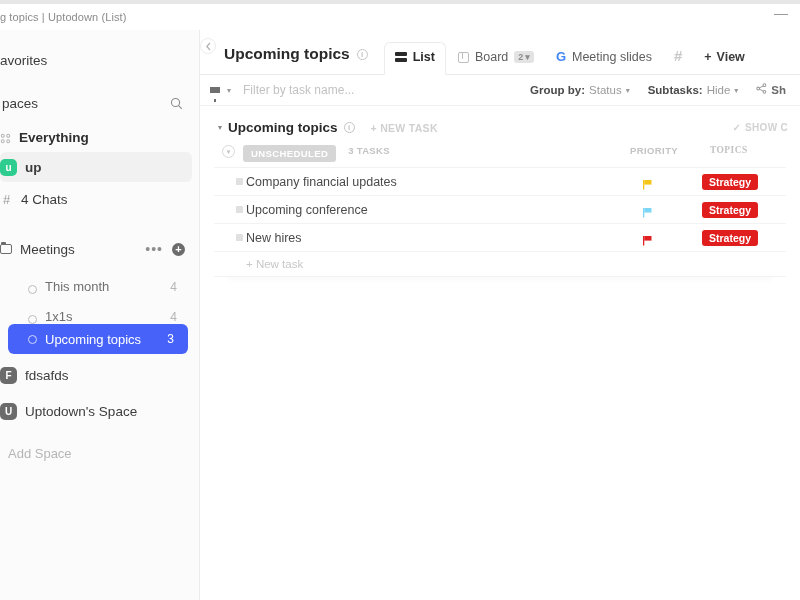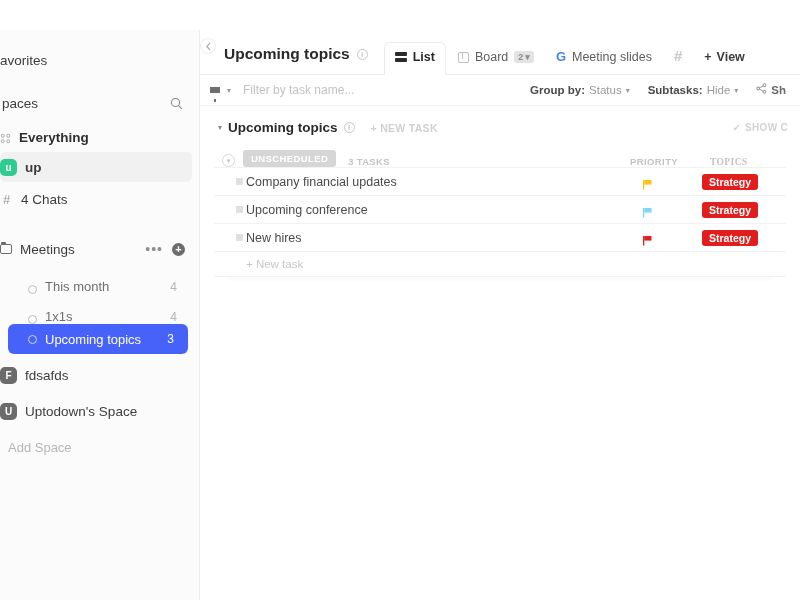--- a/index.html
+++ b/index.html
@@ -91,21 +91,21 @@
 
   .sb-active {
     background: #4762f8; color: #fff; border-radius: 6px;
     width: 180px; margin-left: 8px; padding-left: 20px;
   }
   .sb-active .sub-dot { border-color: #cfd7ff; }
   .sb-active .sb-count { color: #ffffff; right: 14px; }
 
   .sb-space { margin-top: 6px; }
   .sb-add-space {
-    font-size: 13px; color: #b6b6b6; padding-left: 8px; margin-top: 8px; height: 26px;
+    font-size: 13px; color: #b6b6b6; padding-left: 8px; margin-top: 14px; height: 26px;
     display: flex; align-items: center;
   }
 
   
   .main {
     position: absolute; top: 30px; left: 200px; width: 600px; height: 570px;
     background: #ffffff;
   }
   .collapse-btn {
     position: absolute; left: 0px; top: 8px; width: 16px; height: 16px;
@@ -166,21 +166,21 @@
 
   
   .group-head { display: flex; align-items: center; padding: 14px 0 10px 18px; position: relative;}
   .group-caret { font-size: 8px; color: #8a8a8a; margin-right: 6px; }
   .group-title { font-size: 13.5px; font-weight: 700; color: #2a2a2a; display:flex; align-items:center; gap:6px;}
   .new-task-lnk { font-size: 10.5px; color: #d0d0d0; font-weight: 600; letter-spacing: .3px; margin-left: 16px; }
   .show-closed { position: absolute; right: 12px; font-size: 10px; color: #d2d2d2; font-weight: 600; letter-spacing: .3px; display:flex; align-items:center; gap:4px;}
 
   
   .tbl { margin: 0 14px 0 14px; }
-  .tbl-head { display: flex; align-items: flex-end; height: 22px; position: relative; padding-left: 8px; }
+  .tbl-head { display: flex; align-items: flex-start; height: 22px; position: relative; padding-left: 8px; }
   .chev-circle { width: 13px; height: 13px; border-radius: 50%; border: 1px solid #d8d8d8; color: #c0c0c0; font-size: 7px; text-align: center; line-height: 11px; }
   .status-pill {
     background: #d6d6d6; color: #fff; font-size: 9.5px; font-weight: 700;
     letter-spacing: .4px; border-radius: 3px; padding: 3px 8px; margin-left: 8px;
   }
   .task-count { font-size: 9.5px; color: #c3c3c3; font-weight: 600; letter-spacing:.3px; margin-left: 12px; }
   .col-priority { position: absolute; left: 416px; font-size: 9.5px; color: #c3c3c3; font-weight: 600; letter-spacing:.4px;}
   .col-topics   { position: absolute; left: 496px; font-size: 9.5px; color: #c3c3c3; font-weight: 600; letter-spacing:.4px;font-family:Liberation Serif, serif;}
 
   .task-row {
@@ -199,20 +199,24 @@
     border-top: 1px solid #f2f2f2; border-bottom: 1px solid #f2f2f2;
     font-size: 11.5px; color: #c7c7c7;
   }
   .shadow-strip { height: 6px; background: linear-gradient(#fafafa, #ffffff); margin: 0 14px; }
 </style>
 </head>
 <body>
 
 <div id="app">
 
+  <div class="titlebar">
+    <span class="titlebar-text">g topics | Uptodown (List)</span>
+    <div class="titlebar-min"></div>
+  </div>
 
   <div class="sidebar">
 
     <div class="sb-section sb-favorites">
       <span>avorites</span>
     </div>
 
     <div class="sb-section sb-spaces">
       <span>paces</span>
       <span class="sb-search-icon">

